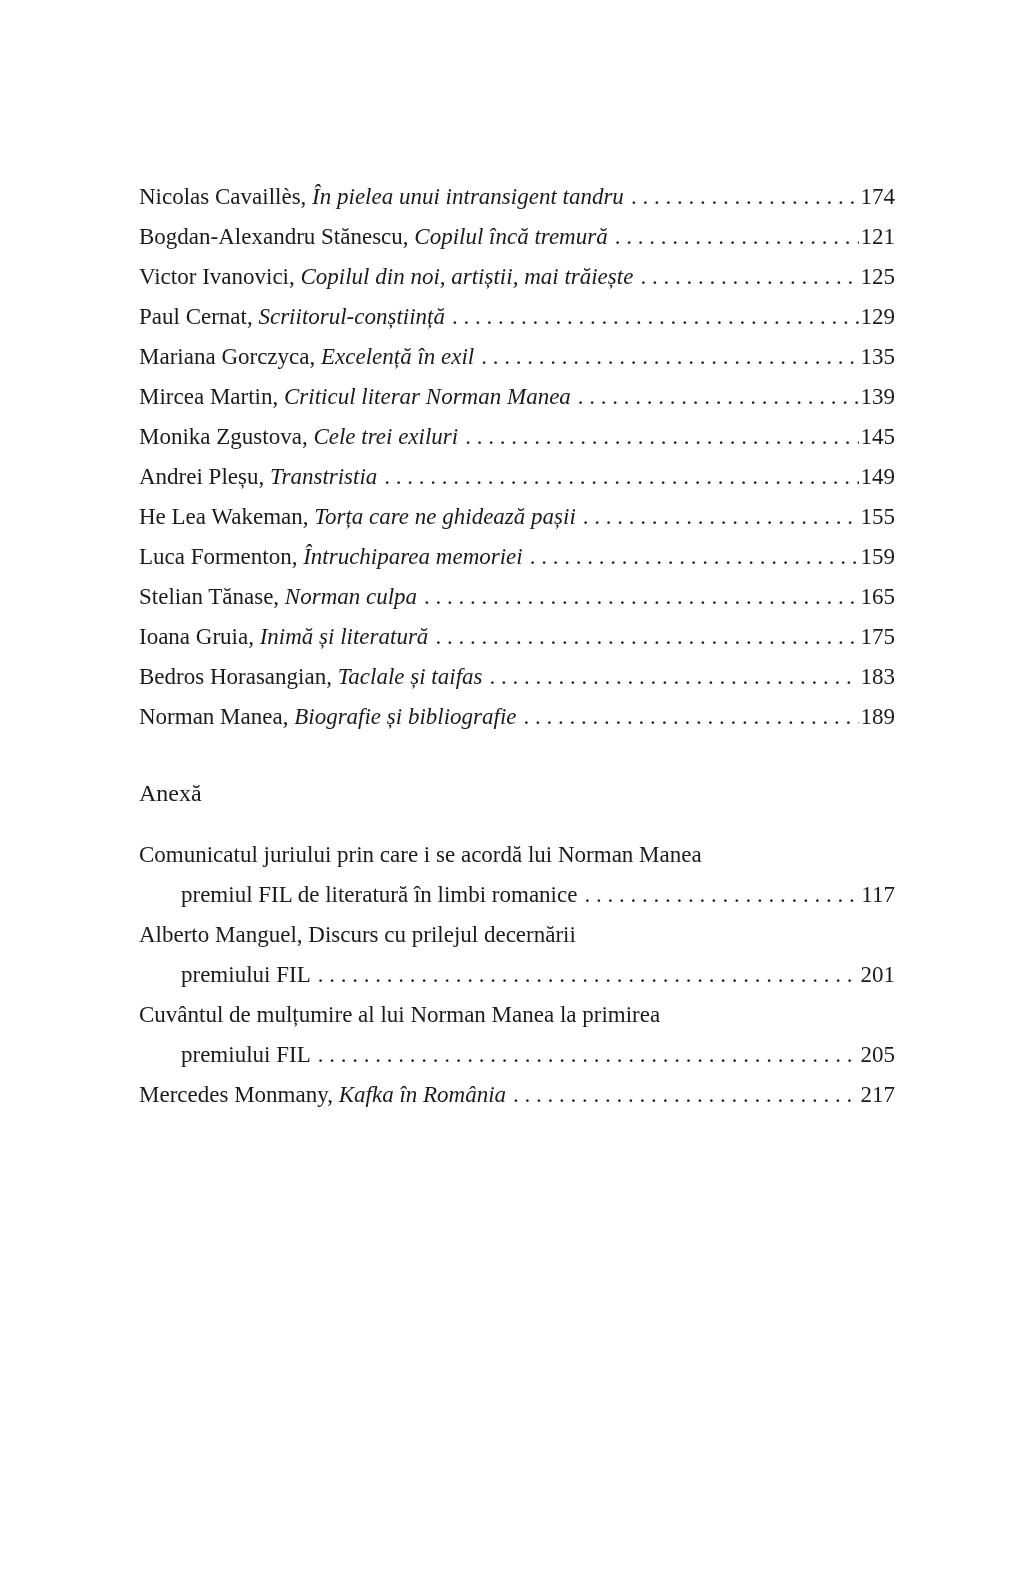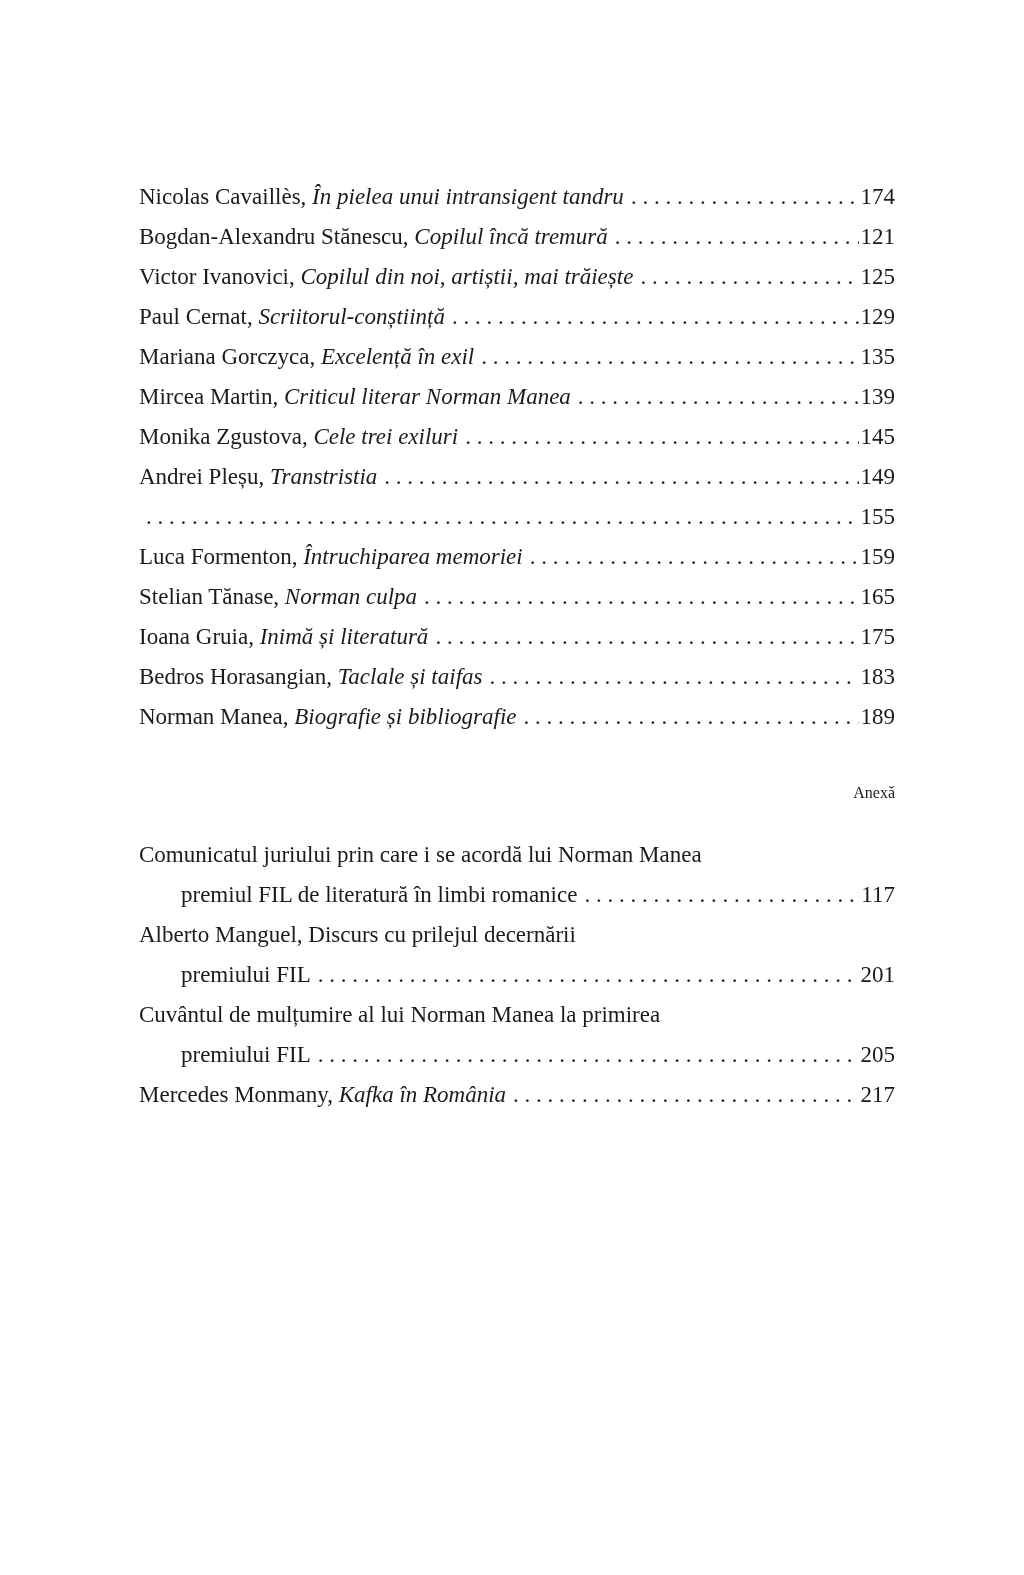--- a/index.html
+++ b/index.html
@@ -48,22 +48,22 @@
   .dots::after {
     content: ". . . . . . . . . . . . . . . . . . . . . . . . . . . . . . . . . . . . . . . . . . . . . . . . . . . . . . . . . . . . . . . . . . . . . . . . . . . . . . . . . . . . . . . . . . . . . . . .";
   }
   .page-num {
     flex: 0 0 auto;
   }
   .cont {
     padding-left: 42px;
   }
   .anexa-heading {
-    text-align: right;
-    font-size: 16px;
+    text-align: left;
+    font-size: 24px;
     margin: 36px 0 22px 0;
   }
 </style>
 </head>
 <body>
 
 <div class="content">
   <div id="toc-list">
       <div class="entry">
         <div class="entry-line">
@@ -116,20 +116,21 @@
       </div>
       <div class="entry">
         <div class="entry-line">
           <span class="txt">Andrei Pleșu, <em class="title">Transtristia</em></span>
           <span class="dots"></span>
           <span class="page-num">149</span>
         </div>
       </div>
       <div class="entry">
         <div class="entry-line">
+          <span class="txt">He Lea Wakeman, <em class="title">Torța care ne ghidează pașii</em></span>
           <span class="dots"></span>
           <span class="page-num">155</span>
         </div>
       </div>
       <div class="entry">
         <div class="entry-line">
           <span class="txt">Luca Formenton, <em class="title">Întruchiparea memoriei</em></span>
           <span class="dots"></span>
           <span class="page-num">159</span>
         </div>

